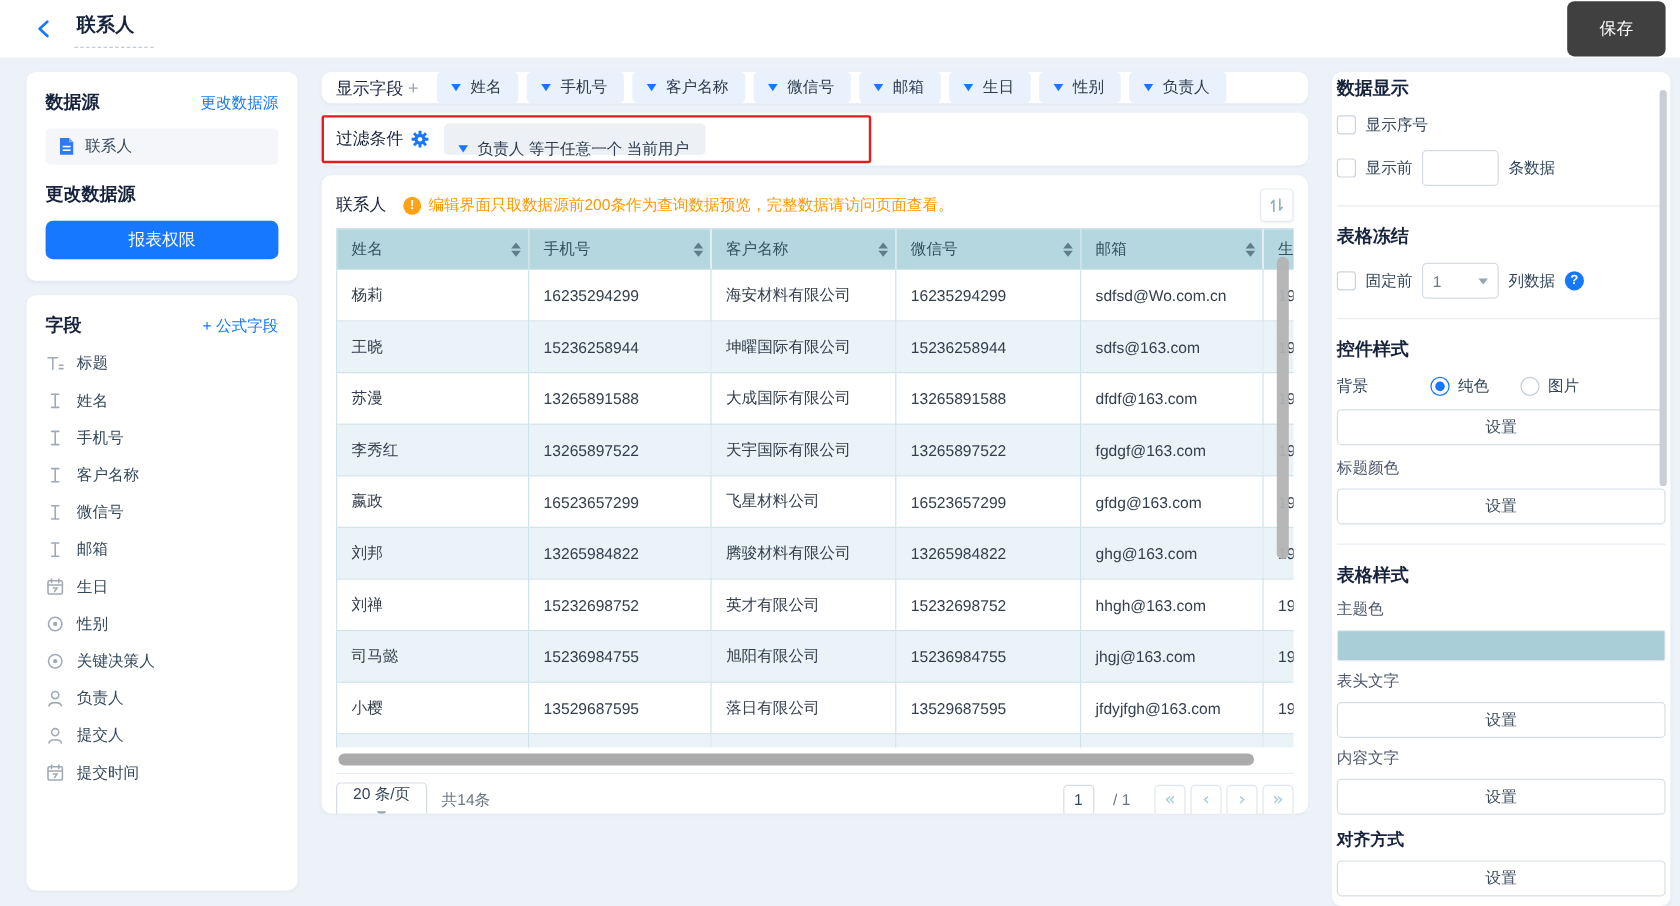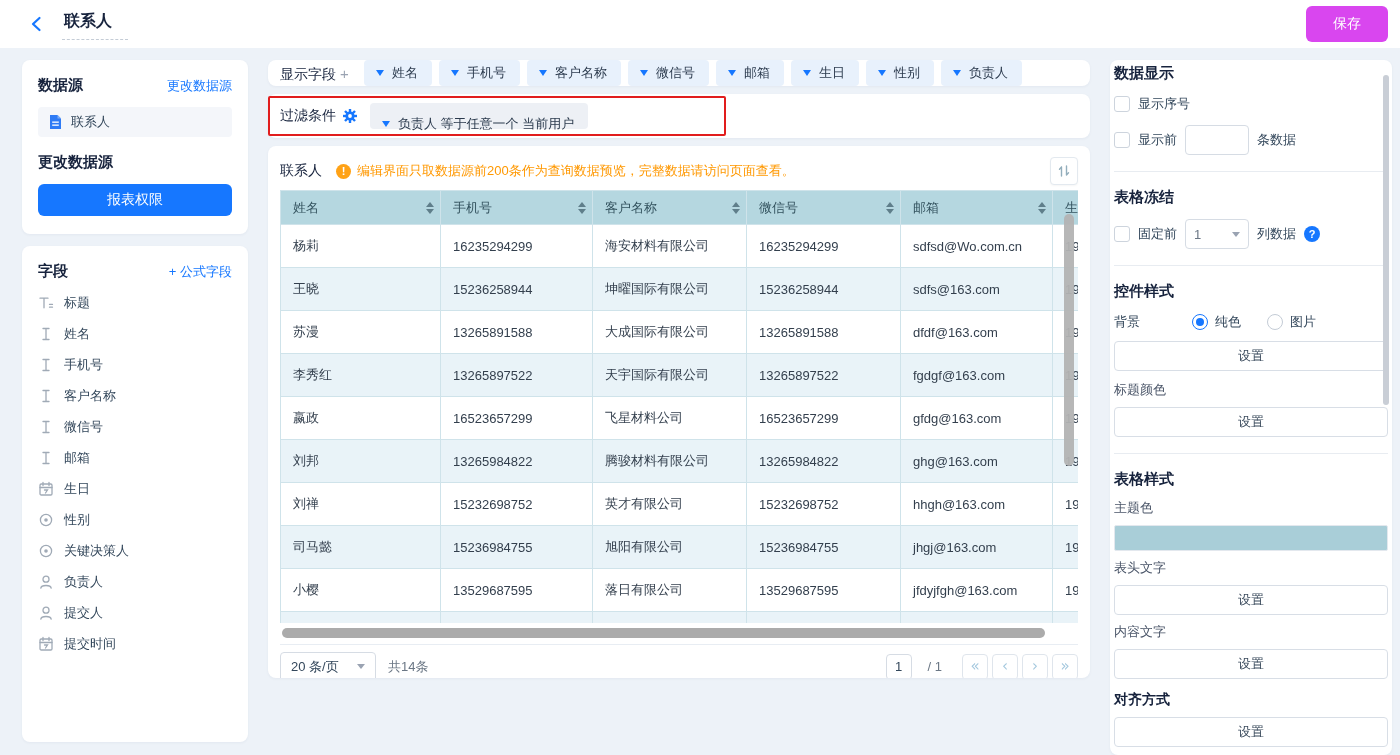--- a/index.html
+++ b/index.html
@@ -6,21 +6,21 @@
   html,body { width:1400px; height:755px; overflow:hidden;
     font-family:"Liberation Sans","DejaVu Sans",sans-serif; background:#edf2f8; color:#33475b; font-size:13px; }
 
   
   .topbar { position:absolute; left:0; top:0; width:1400px; height:48px; background:#fff; z-index:10;
     display:flex; align-items:center; padding:0 12px 0 26px; }
   .back-btn { width:22px; height:22px; display:flex; align-items:center; justify-content:center; cursor:pointer; }
   .page-title { margin-left:14px; font-size:16px; font-weight:700; color:#17233d;
     border-bottom:1px dashed #c4ccd6; padding:2px 16px 7px 2px; }
   .topbar-spacer { flex:1; }
-  .save-btn { width:82px; height:36px; background:#d946ef; color:#fff; border:none; border-radius:6px;
+  .save-btn { width:82px; height:46px; background:#404040; color:#fff; border:none; border-radius:6px;
     font-size:14px; font-family:inherit; cursor:pointer; }
 
   
   .col-left  { position:absolute; left:10px;  top:60px; width:238px; }
   .col-mid   { position:absolute; left:256px; top:60px; width:834px; }
   .col-right { position:absolute; left:1098px; top:60px; width:294px; height:695px; }
   .card { background:#fff; border-radius:8px; box-shadow:0 1px 3px rgba(30,50,90,.05);margin-left:12px; }
 
   
   .card-datasource { padding:16px; height:174px; }
@@ -76,22 +76,22 @@
   .th-inner { display:flex; align-items:center; justify-content:space-between; }
   .carets { display:inline-flex; flex-direction:column; gap:2px; margin-left:4px; cursor:pointer; }
   .caret-up { width:0;height:0;border-left:4px solid transparent;border-right:4px solid transparent;border-bottom:5px solid #5f7e8a; }
   .caret-dn { width:0;height:0;border-left:4px solid transparent;border-right:4px solid transparent;border-top:5px solid #5f7e8a; }
   .v-scroll-thumb { position:absolute; right:4px; top:24px; width:10px; height:252px; background:#b3b3b3;
     border-radius:5px; opacity:.95; cursor:pointer; }
   .h-scrollbar { margin-top:5px; height:10px; position:relative; }
   .h-scroll-thumb { position:absolute; left:2px; top:0; width:763px; height:10px; background:#ababab; border-radius:5px; cursor:pointer; }
 
   .pager { margin-top:6px; border-top:1px solid #e8edf3; height:44px; display:flex; align-items:center; gap:12px; }
-  .pagesize-select { width:96px; height:30px; border:1px solid #d6dce4; border-radius:4px; display:flex;
-    align-items:center; justify-content:space-between; padding:0 10px; color:#33475b; cursor:pointer; }
+  .pagesize-select { width:76px; height:30px; border:1px solid #d6dce4; border-radius:4px; display:flex;
+    align-items:center; justify-content:space-between; padding:0 10px; color:#33475b; cursor:pointer;flex-direction:column; }
   .select-caret { width:0;height:0;border-left:4.5px solid transparent;border-right:4.5px solid transparent;border-top:5.5px solid #9aa3b2; }
   .total-label { color:#6b7785; }
   .pager-spacer { flex:1; }
   .page-box { min-width:26px; height:26px; border:1px solid #d6dce4; border-radius:4px; display:flex;
     align-items:center; justify-content:center; color:#33475b; padding:0 6px; }
   .page-total { color:#6b7785; margin:0 4px; }
   .nav-btn { width:26px; height:26px; border:1px solid #dfe5ec; border-radius:4px; background:#fff;
     display:flex; align-items:center; justify-content:center; color:#a4c8de; font-size:15px; cursor:pointer; margin-left:4px;
     font-family:"DejaVu Sans",sans-serif; line-height:1; }
 

